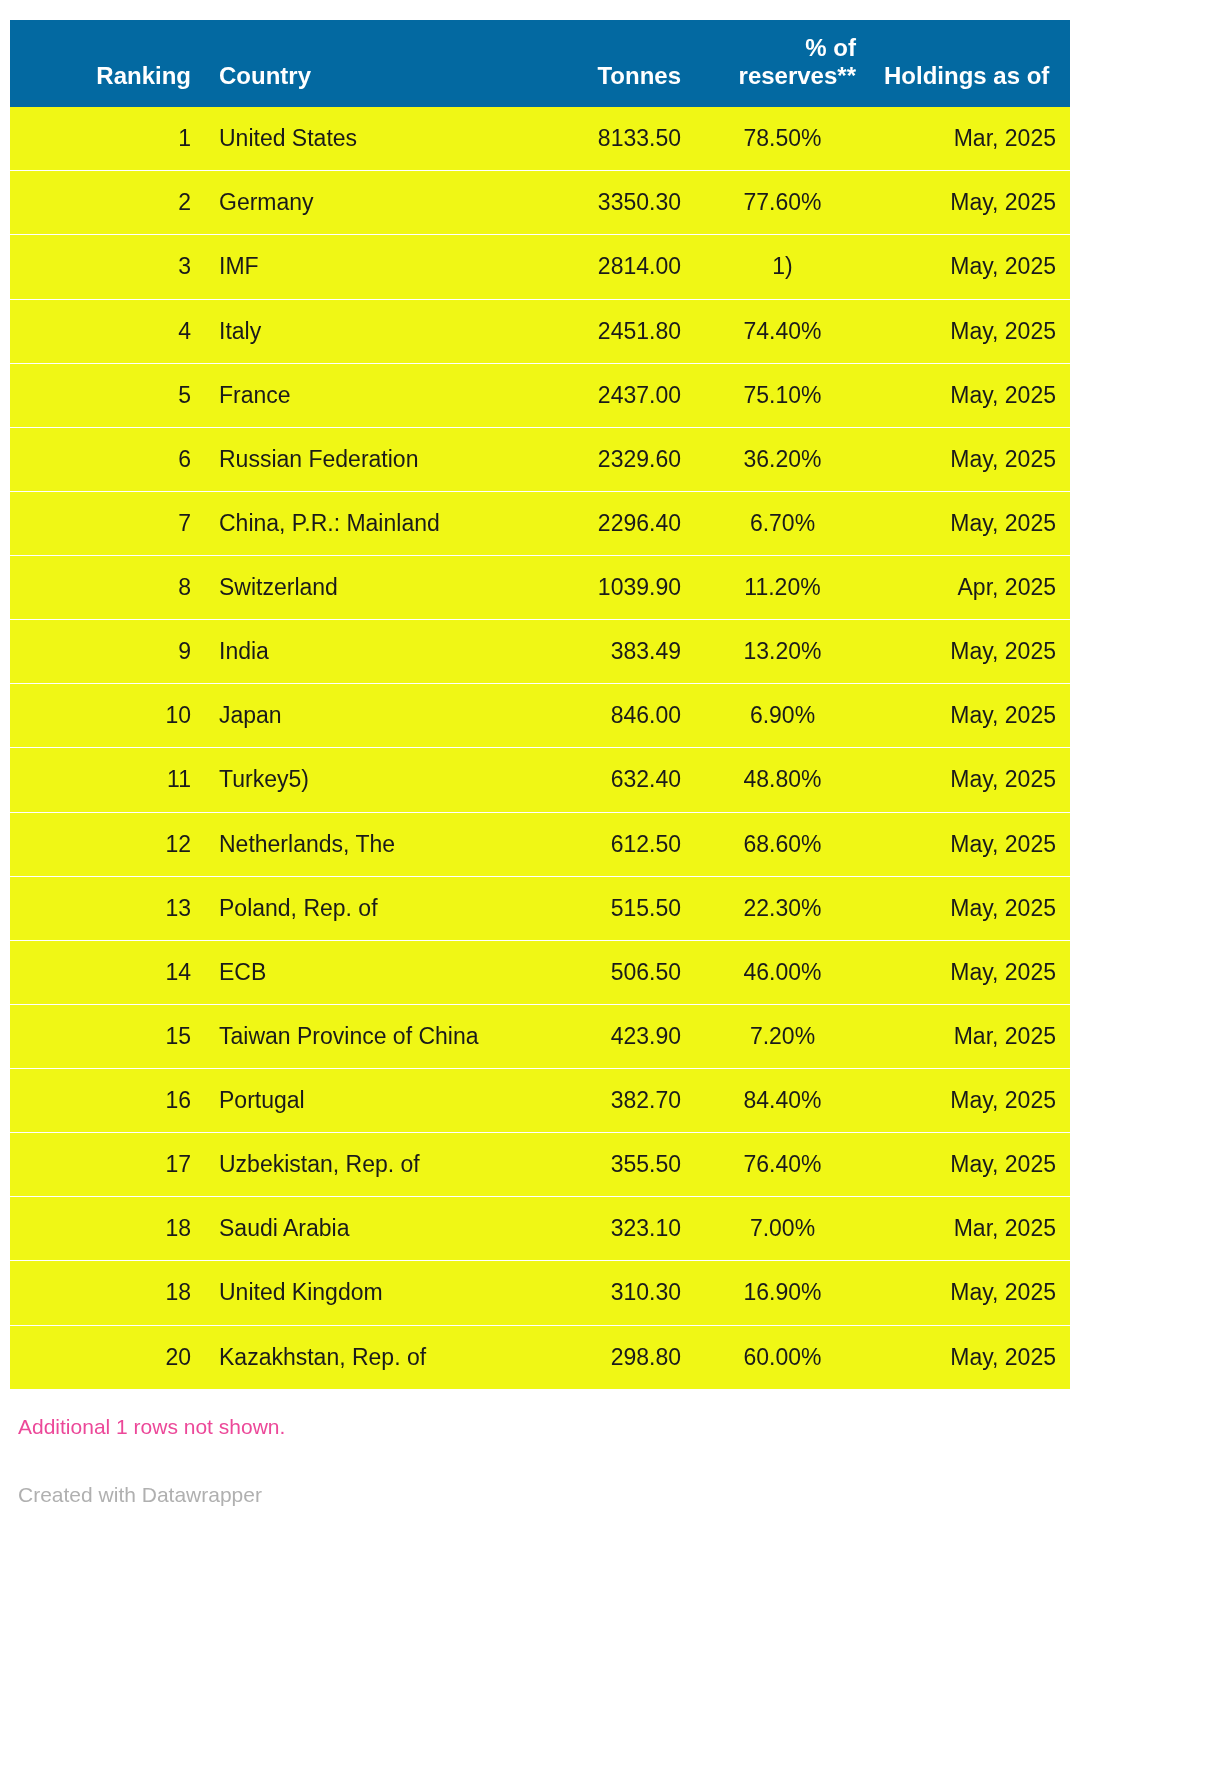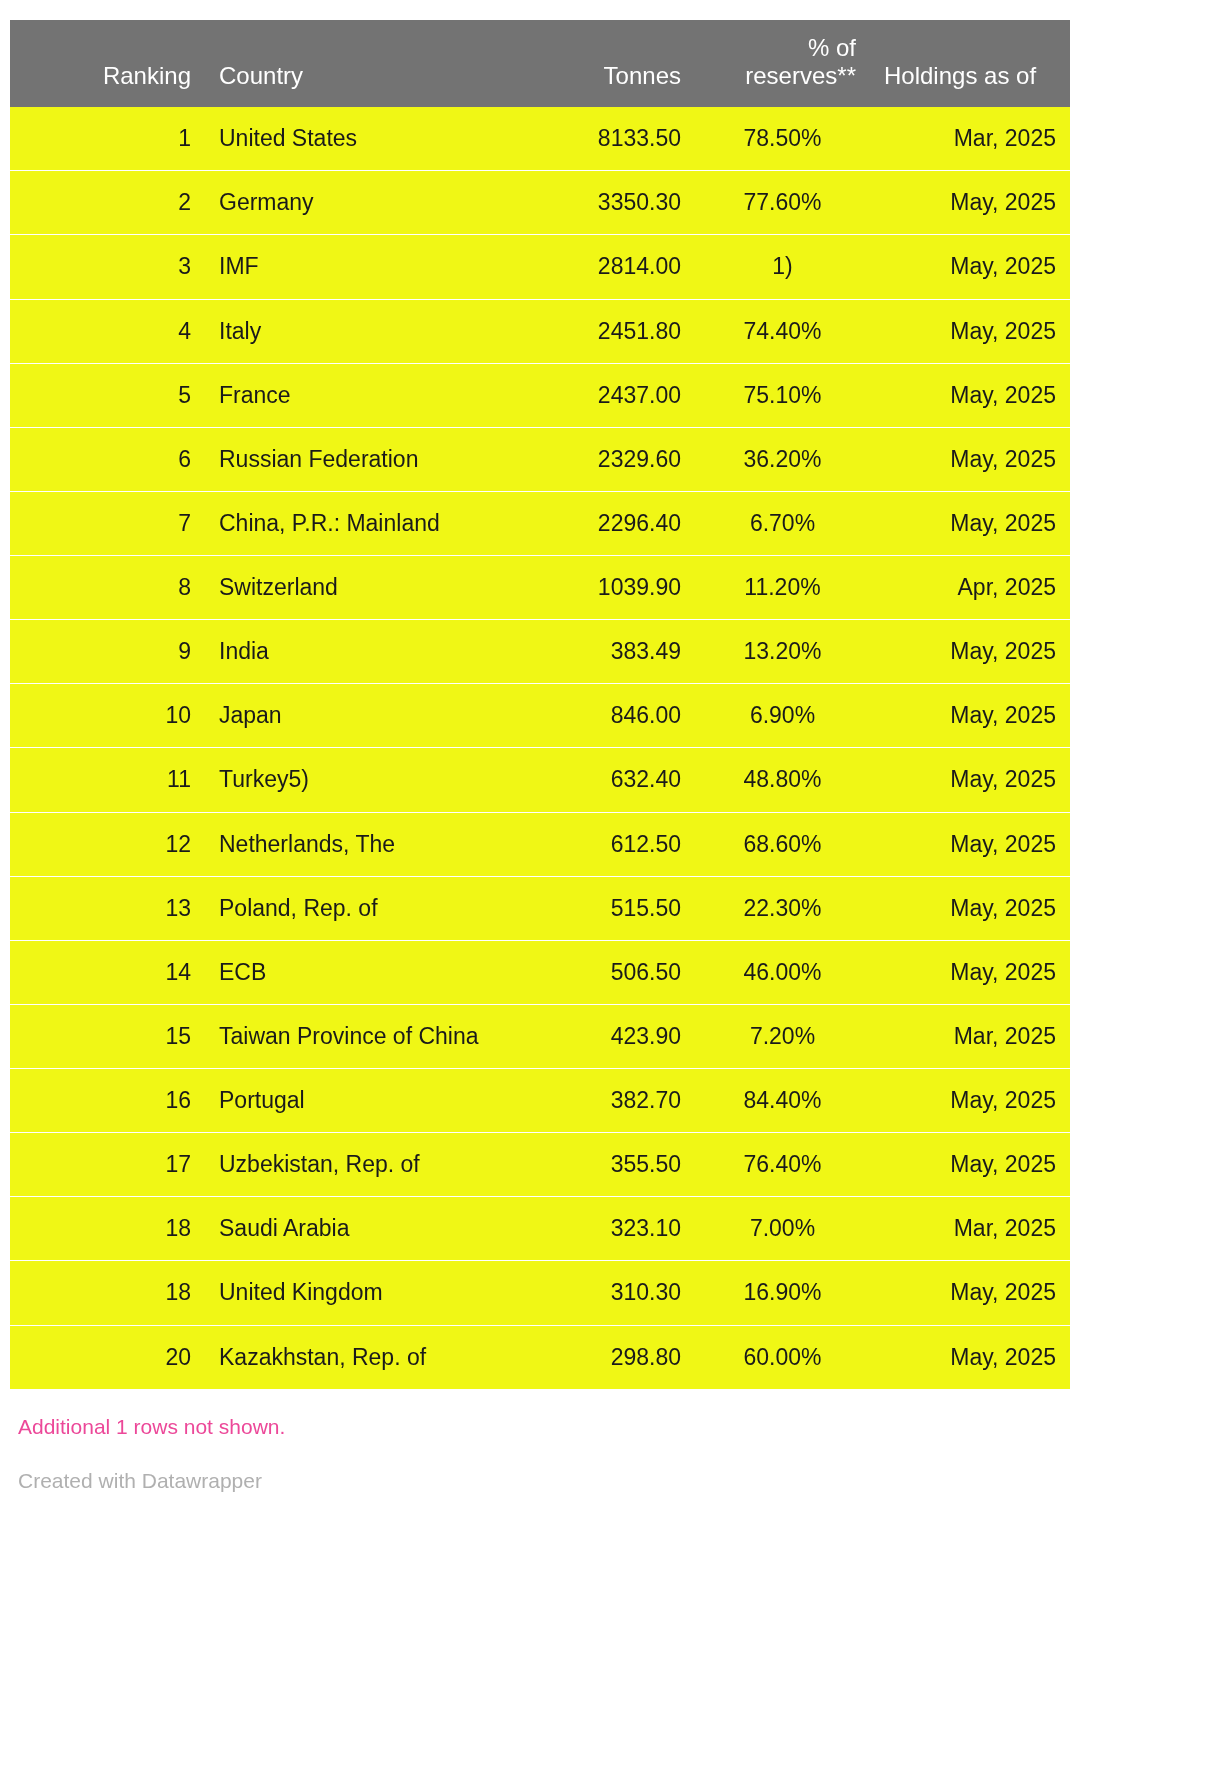--- a/index.html
+++ b/index.html
@@ -20,24 +20,24 @@
     box-sizing: border-box;
     padding: 20px 10px 0 10px;
   }
   table.gold-table {
     width: 1060px;
     border-collapse: collapse;
     table-layout: fixed;
     margin: 0;
   }
   table.gold-table thead th {
-    background: #737373;
+    background: #0369a1;
     color: #ffffff;
     font-size: 24px;
-    font-weight: normal;
+    font-weight: bold;
     padding: 14px 14px 18px 14px;
     vertical-align: bottom;
     line-height: 1.15;
     box-sizing: border-box;
     margin-top: 39px;
   }
   col.c-rank { width: 195px; }
   col.c-country { width: 300px; }
   col.c-tonnes { width: 190px; }
   col.c-pct { width: 175px; }
@@ -68,21 +68,21 @@
   tbody tr:last-child td { border-bottom: none; }
 
   .note {
     color: #ec4899;
     font-size: 21px;
     margin: 26px 0 0 8px;
   }
   .credit {
     color: #b0b0b0;
     font-size: 21px;
-    margin: 30px 0 0 8px;
+    margin: 44px 0 0 8px;
   }
 </style>
 </head>
 <body>
 
 <div class="page">
 
   <table class="gold-table">
     <colgroup>
       <col class="c-rank">

